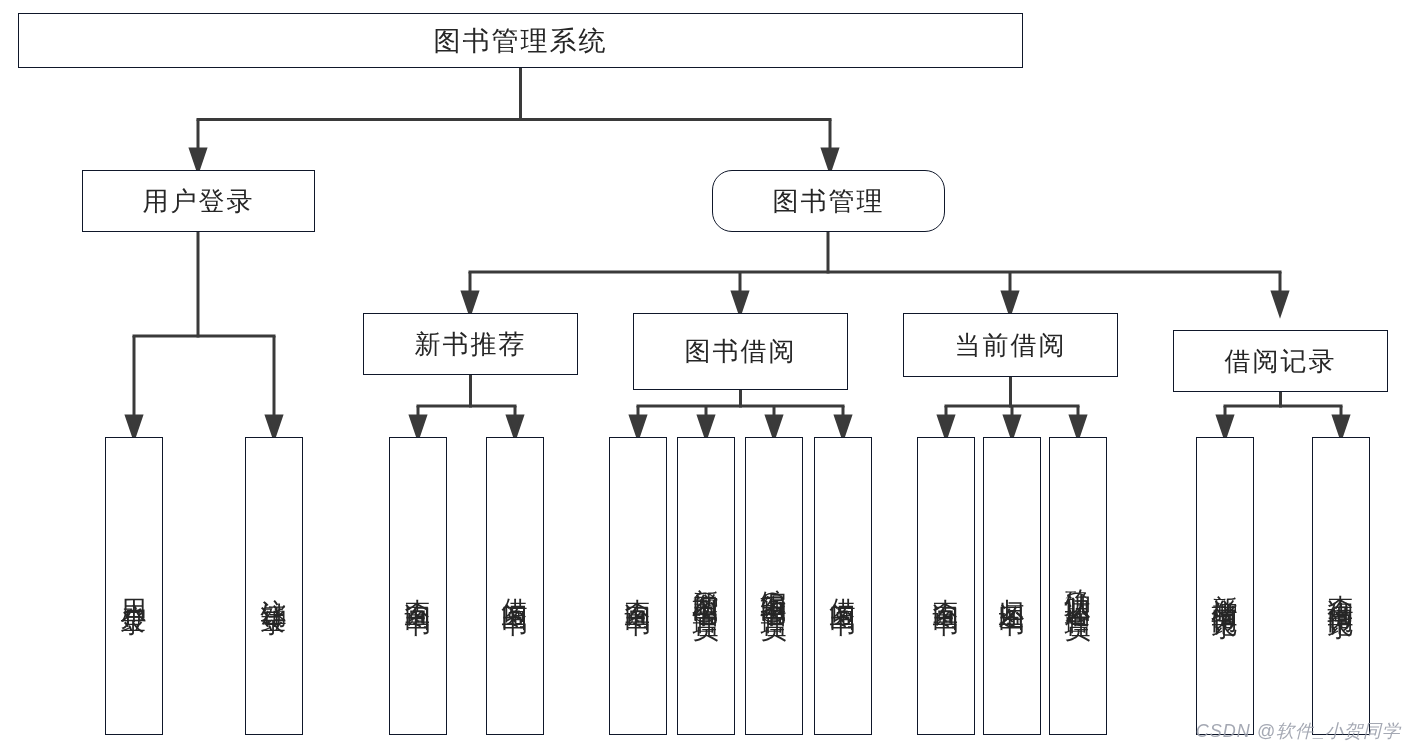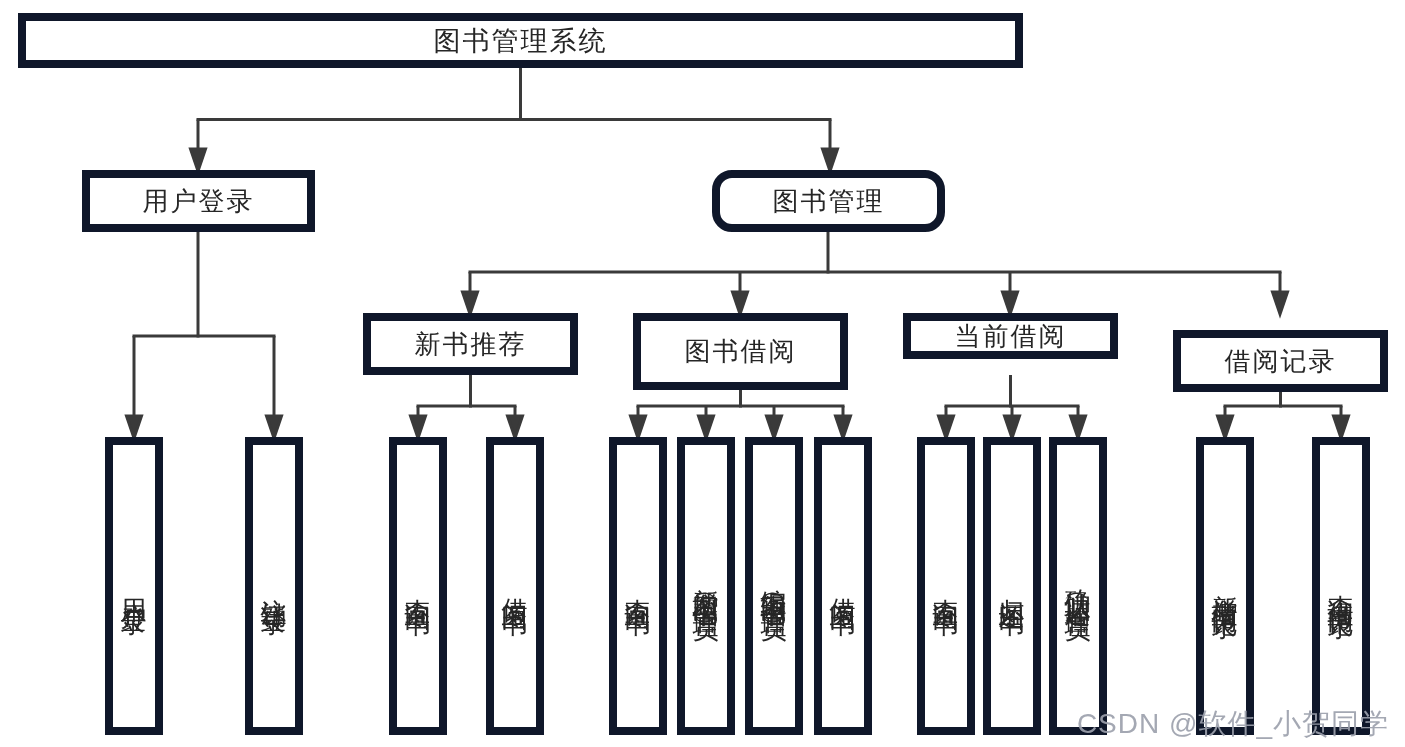--- a/index.html
+++ b/index.html
@@ -19,21 +19,21 @@
     position: absolute;
     left: 0;
     top: 0;
     width: 1405px;
     height: 747px;
     z-index: 1;
   }
   .node {
     position: absolute;
     box-sizing: border-box;
-    border: 8px solid #0f172a;
+    border: 1px solid #0f172a;
     background: #ffffff;
     color: #262626;
     display: flex;
     align-items: center;
     justify-content: center;
     z-index: 2;
   }
   .hnode {
     font-size: 26px;
     letter-spacing: 2px;
@@ -44,27 +44,28 @@
   }
   .leaf {
     writing-mode: vertical-lr;
     text-orientation: mixed;
     font-size: 26px;
     letter-spacing: 4px;
     line-height: 1;
   }
   .watermark {
     position: absolute;
-    right: 16px;
+    right: 4px;
     bottom: 4px;
-    font-size: 28px;
+    font-size: 18px;
     color: rgba(156, 161, 172, 0.92);
     letter-spacing: 1px;
     white-space: nowrap;
     z-index: 3;
+    font-style: italic;
   }
 </style>
 </head>
 <body>
 
 <div class="canvas">
 
   <svg class="connectors" viewBox="0 0 1405 747" xmlns="http://www.w3.org/2000/svg">
     <g stroke="#3a3a3a" stroke-width="3" fill="#3a3a3a">
 
@@ -129,21 +130,21 @@
     </g>
   </svg>
 
   <div class="node hnode root-node" style="left:18px; top:13px; width:1005px; height:55px;">图书管理系统</div>
 
   <div class="node hnode" style="left:82px; top:170px; width:233px; height:62px;">用户登录</div>
   <div class="node hnode" style="left:712px; top:170px; width:233px; height:62px;border-radius:20px;">图书管理</div>
 
   <div class="node hnode" style="left:363px; top:313px; width:215px; height:62px;">新书推荐</div>
   <div class="node hnode" style="left:633px; top:313px; width:215px; height:77px;">图书借阅</div>
-  <div class="node hnode" style="left:903px; top:313px; width:215px; height:46px;">当前借阅</div>
+  <div class="node hnode" style="left:903px; top:313px; width:215px; height:64px;">当前借阅</div>
   <div class="node hnode" style="left:1173px; top:330px; width:215px; height:62px;">借阅记录</div>
 
   <div class="node leaf" style="left:105px; top:437px; width:58px; height:298px;">用户登录</div>
   <div class="node leaf" style="left:245px; top:437px; width:58px; height:298px;">注销登录</div>
 
   <div class="node leaf" style="left:389px; top:437px; width:58px; height:298px;">查询图书</div>
   <div class="node leaf" style="left:486px; top:437px; width:58px; height:298px;">借阅图书</div>
 
   <div class="node leaf" style="left:609px; top:437px; width:58px; height:298px;">查询图书</div>
   <div class="node leaf" style="left:677px; top:437px; width:58px; height:298px;">新增图书（管理员）</div>

